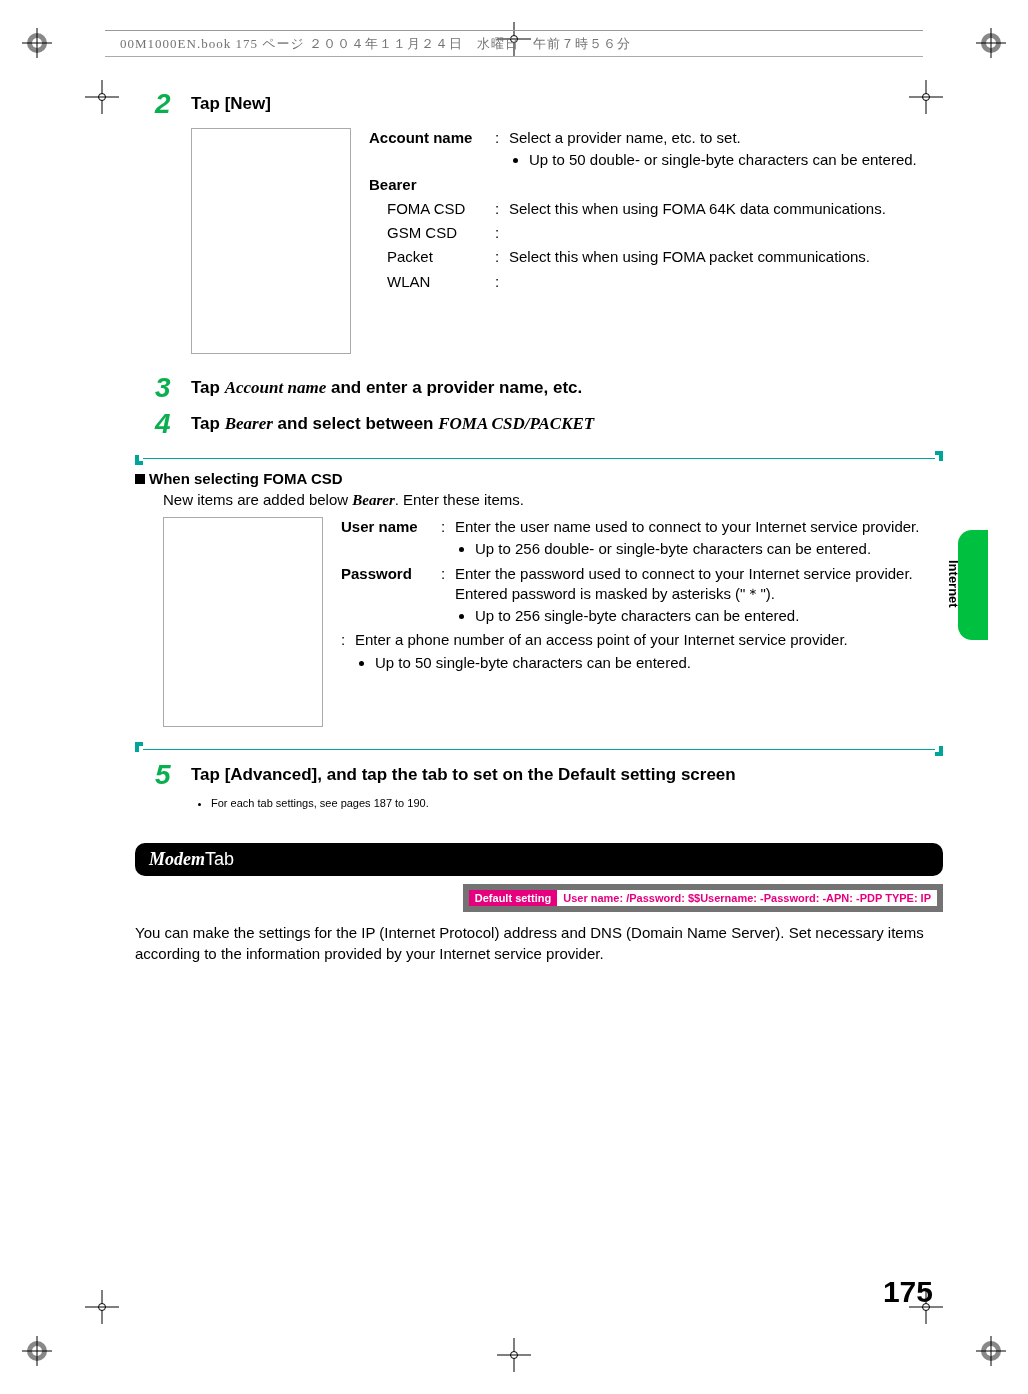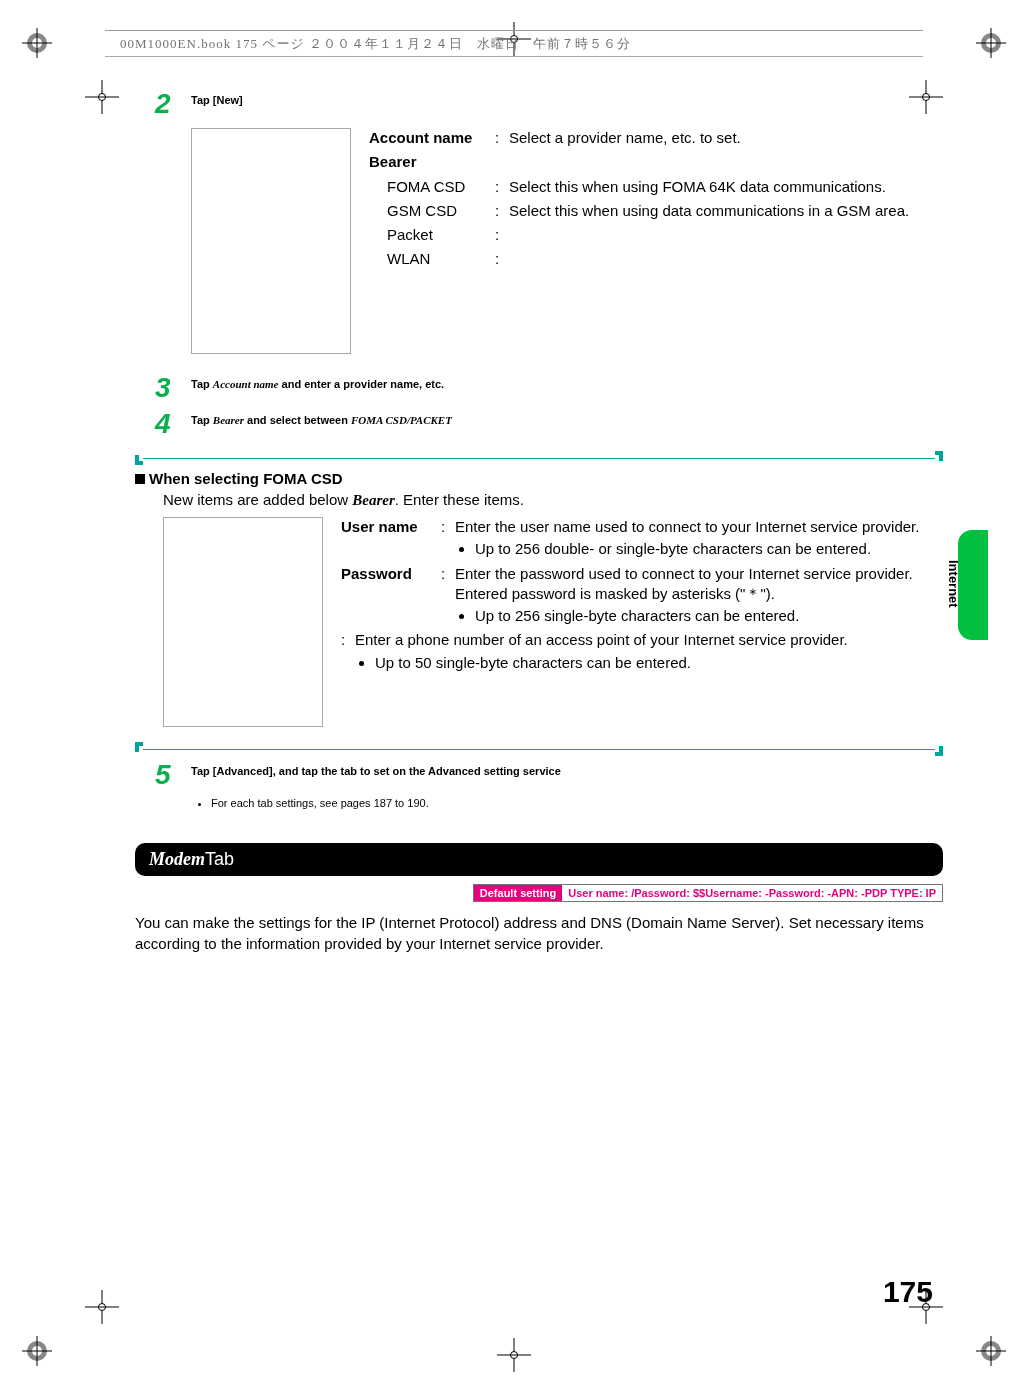--- a/index.html
+++ b/index.html
@@ -72,21 +72,21 @@
     font-weight: bold;
     font-style: italic;
     color: #0ab050;
     width: 56px;
     flex-shrink: 0;
     text-align: left;
     padding-left: 20px;
     line-height: 1;
   }
   .step-title {
-    font-size: 11px;
+    font-size: 17px;
     font-weight: bold;
     padding-top: 4px;
   }
   .step-title .ital { font-style: italic; font-family: Georgia, serif; font-weight: bold; }
 
   .step-body { margin-left: 56px; }
 
   .def-grid {
     display: flex;
     margin-top: 10px;
@@ -173,21 +173,21 @@
     align-items: baseline;
   }
   .modem-heading .ital { font-style: italic; font-family: Georgia, serif; font-weight: bold; }
 
   .default-row {
     display: flex;
     justify-content: flex-end;
     margin-bottom: 10px;
   }
   .default-tag {
-    border: 1px solid #737373;
+    border: 6px solid #737373;
     color: #e6007e;
     font-size: 11px;
     font-weight: bold;
     display: flex;
   }
   .default-tag .dt-l {
     background: #e6007e;
     color: #fff;
     padding: 2px 6px;
   }
@@ -296,38 +296,41 @@
 
     <div class="step-body">
       <div class="def-grid">
         <div class="img-placeholder"></div>
         <div class="def-table">
           <div class="drow">
             <div class="dlabel">Account name</div>
             <div class="colon">:</div>
             <div class="dval">
               <span>Select a provider name, etc. to set.</span>
+              <ul>
+                  <li>Up to 50 double- or single-byte characters can be entered.</li>
+                </ul>
             </div>
           </div>
           <div class="drow">
             <div class="dlabel">Bearer</div>
           </div>
           <div class="drow">
             <div class="dlabel indent">FOMA CSD</div>
             <div class="colon">:</div>
             <div class="dval">Select this when using FOMA 64K data communications.</div>
           </div>
           <div class="drow">
             <div class="dlabel indent">GSM CSD</div>
             <div class="colon">:</div>
-            <div class="dval">Select this when using data communications in a GSM area.</div>
           </div>
           <div class="drow">
             <div class="dlabel indent">Packet</div>
             <div class="colon">:</div>
+            <div class="dval">Select this when using FOMA packet communications.</div>
           </div>
           <div class="drow">
             <div class="dlabel indent">WLAN</div>
             <div class="colon">:</div>
           </div>
         </div>
       </div>
     </div>
 
     <div class="step-row">
@@ -395,21 +398,21 @@
     </div>
 
     <div class="sep-bar bottom">
       <div class="left-notch"></div>
         <div class="line"></div>
         <div class="right-notch"></div>
     </div>
 
     <div class="step-row" style="margin-top:4px;">
       <div class="step-num">5</div>
-      <div class="step-title">Tap [Advanced], and tap the tab to set on the Advanced setting service</div>
+      <div class="step-title">Tap [Advanced], and tap the tab to set on the Default setting screen</div>
     </div>
     <div class="step-extra">
       <ul>
           <li>For each tab settings, see pages 187 to 190.</li>
         </ul>
     </div>
 
     <div class="modem-heading">
       <span class="ital">Modem</span>
         <span> Tab</span>

